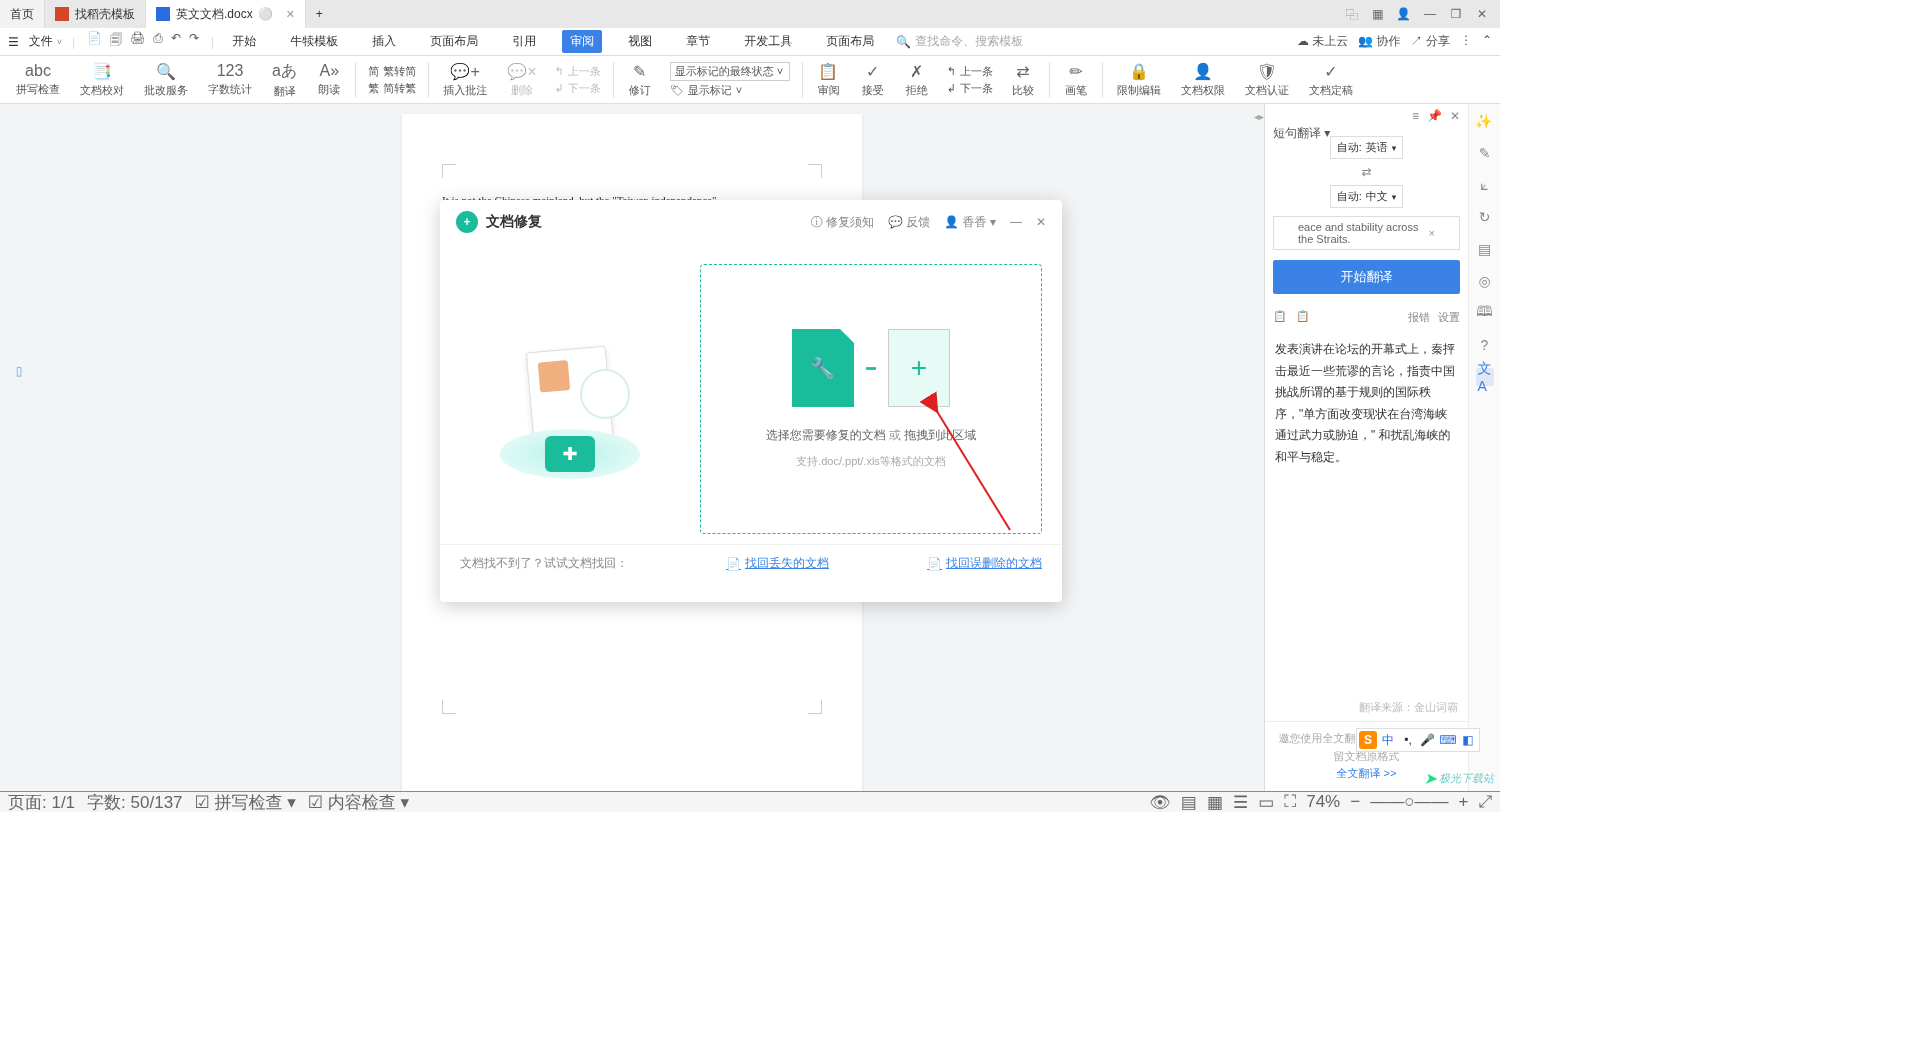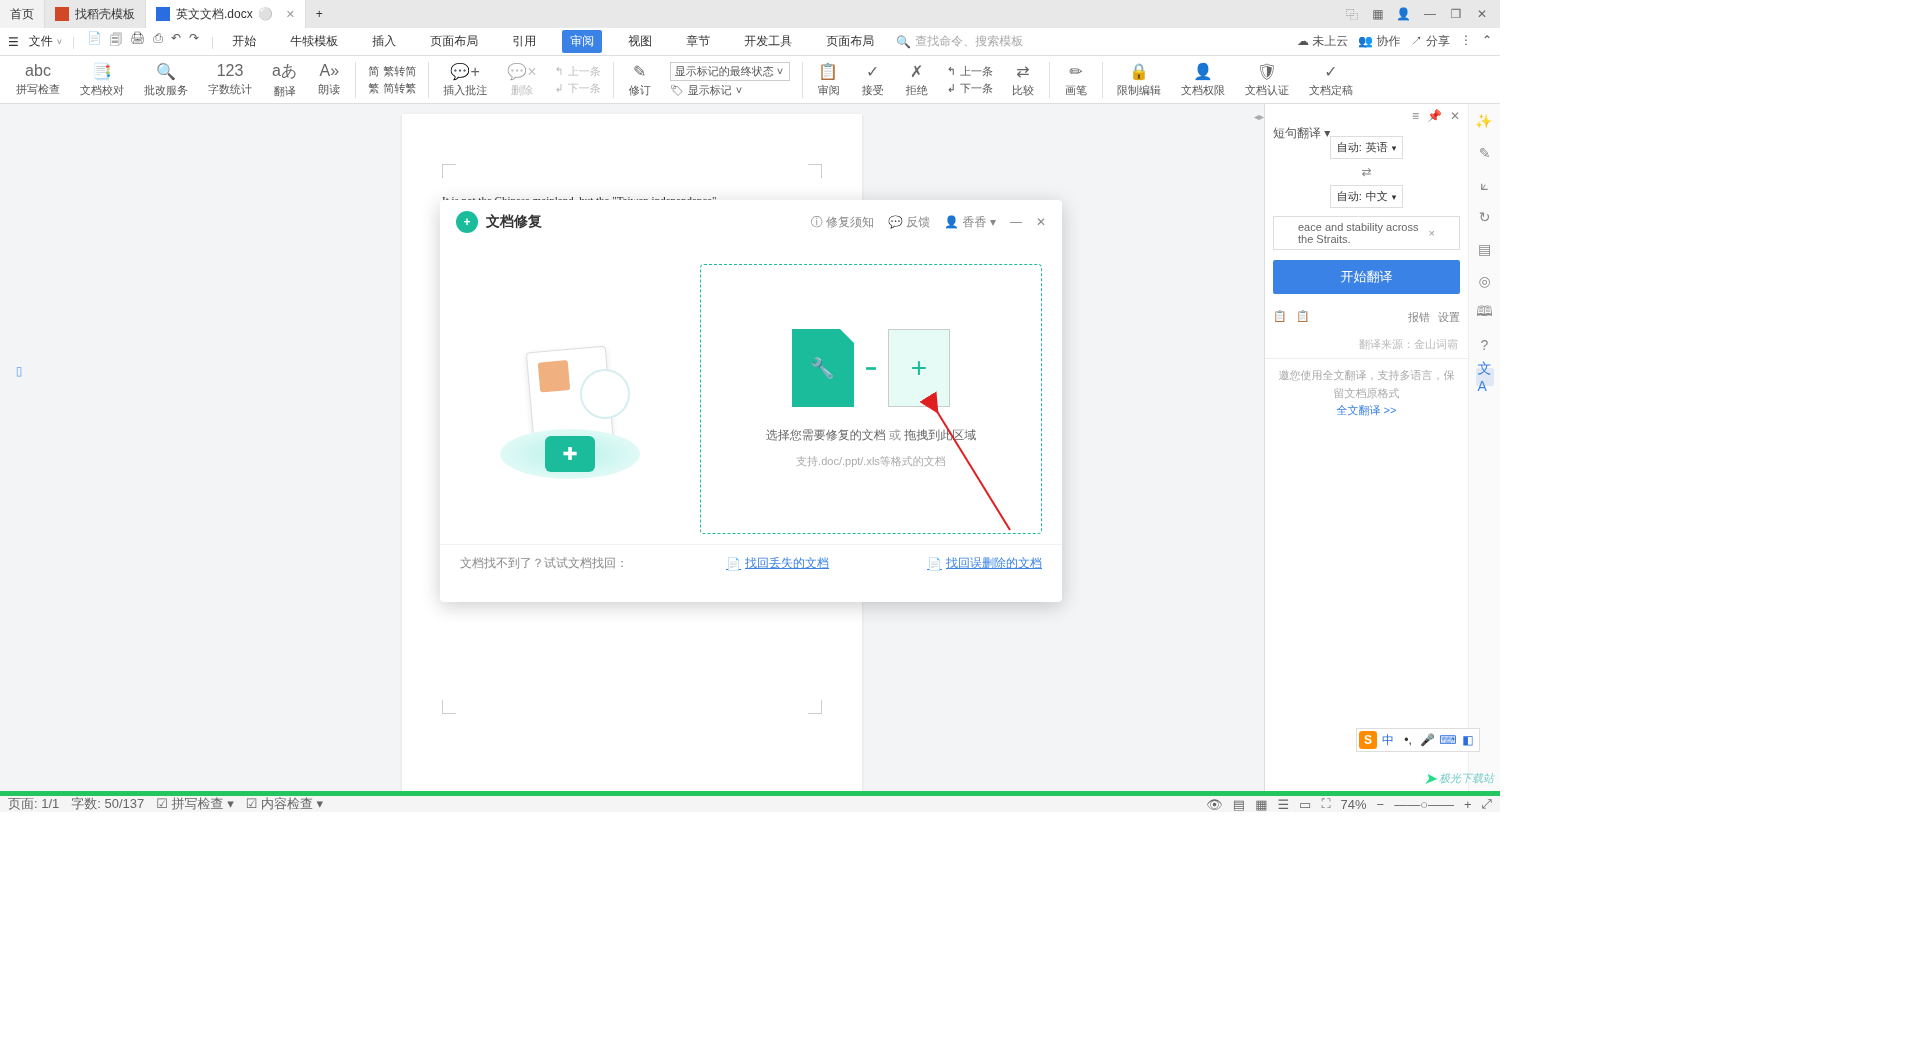--- a/index.html
+++ b/index.html
@@ -96,21 +96,21 @@
 .trans-source { padding: 6px 10px; text-align: right; color: #bbb; font-size: 11px; }
 .trans-promo { border-top: 1px solid #eee; padding: 8px 10px; font-size: 11px; color: #aaa; text-align: center; line-height: 1.6; }
 .trans-promo a { color: #3b82e6; text-decoration: none; cursor: pointer; }
 
 
 .rsidebar { position: absolute; top: 104px; right: 0; width: 32px; bottom: 21px; border-left: 1px solid #eee; background: #fafafa; display: flex; flex-direction: column; align-items: center; padding-top: 8px; gap: 14px; color: #888; }
 .rsidebar .sic { width: 18px; height: 18px; cursor: pointer; display: flex; align-items: center; justify-content: center; font-size: 14px; }
 .rsidebar .sic.active { background: #e0e8f5; color: #3b82e6; border-radius: 2px; padding: 2px; }
 
 
-.statusbar { position: absolute; bottom: 0; left: 0; right: 0; height: 21px; background: #f5f5f5; border-top: 5px solid #22c55e; display: flex; align-items: center; padding: 0 8px; font-size: 13px; color: #666; gap: 12px; }
+.statusbar { position: absolute; bottom: 0; left: 0; right: 0; height: 21px; background: #f5f5f5; border-top: 1px solid #22c55e; display: flex; align-items: center; padding: 0 8px; font-size: 17px; color: #666; gap: 12px; }
 .statusbar .r { margin-left: auto; display: flex; gap: 10px; align-items: center; }
 
 
 .ime { position: absolute; right: 20px; bottom: 60px; display: flex; gap: 2px; background: #fff; border: 1px solid #ddd; padding: 2px; font-size: 12px; align-items: center; }
 .ime .s { width: 18px; height: 18px; display: flex; align-items: center; justify-content: center; }
 .ime .sogou { background: #ff8c00; color: #fff; border-radius: 3px; font-weight: bold; }
 .watermark { position: absolute; right: 6px; bottom: 24px; font-size: 11px; color: #7cc; font-style: italic; display: flex; align-items: center; gap: 2px; }
 .watermark .g { color: #2d8; font-size: 16px; }
 
 .collapse-handle { position: absolute; top: 106px; right: 236px; width: 10px; height: 20px; color: #aaa; font-size: 10px; display: flex; align-items: center; justify-content: center; cursor: pointer; }
@@ -380,20 +380,21 @@
   </div>
   <div class="trans-btn">开始翻译</div>
   <div class="trans-tools">
     <span>📋</span>
     <span>📋</span>
     <div class="r">
       <span>报错</span>
       <span>设置</span>
     </div>
   </div>
+  <div class="trans-result">发表演讲在论坛的开幕式上，秦抨击最近一些荒谬的言论，指责中国挑战所谓的基于规则的国际秩序，"单方面改变现状在台湾海峡通过武力或胁迫，" 和扰乱海峡的和平与稳定。</div>
   <div class="trans-source">翻译来源：金山词霸</div>
   <div class="trans-promo">
     <span>邀您使用全文翻译，支持多语言，保留文档原格式</span><br>
     <a>全文翻译 &gt;&gt;</a>
   </div>
 </div>
 
 <div class="rsidebar">
   <div class="sic">✨</div>
   <div class="sic">✎</div>

